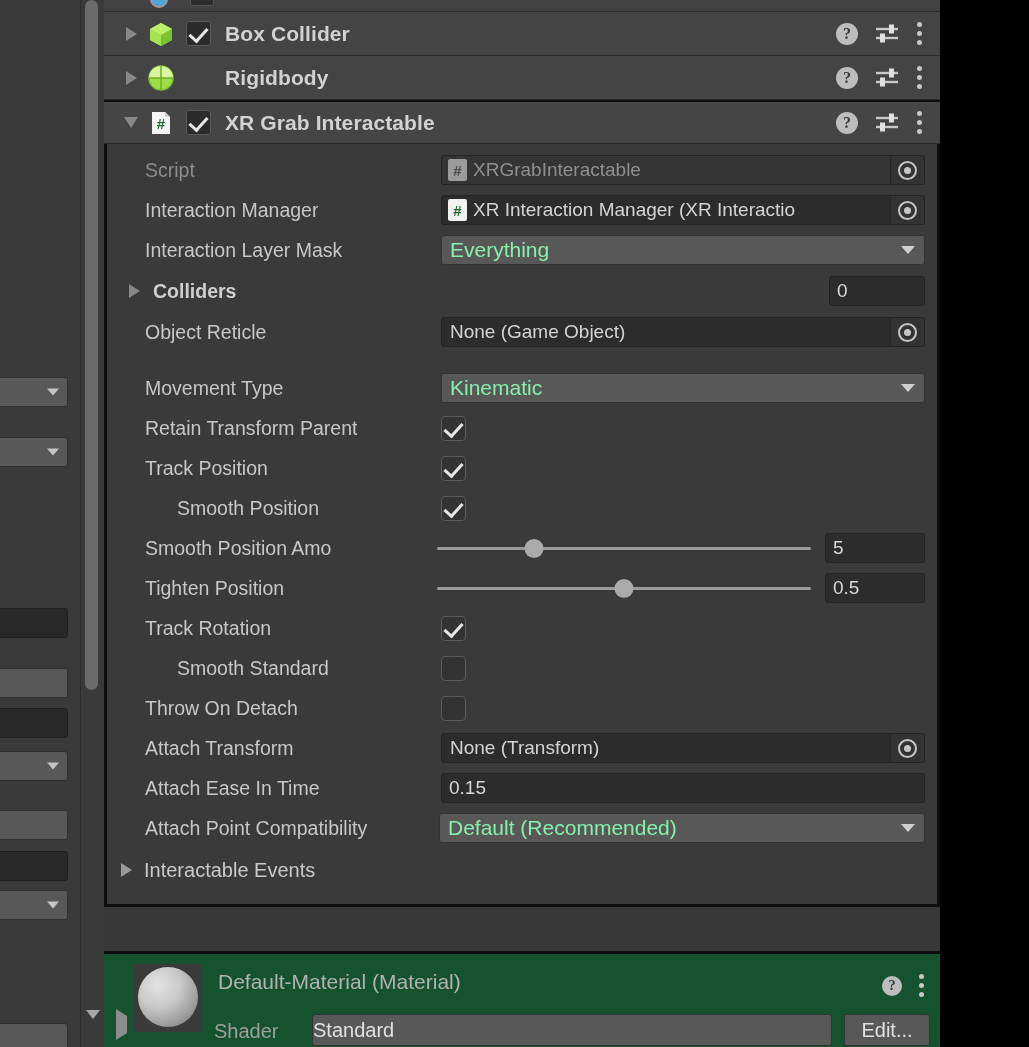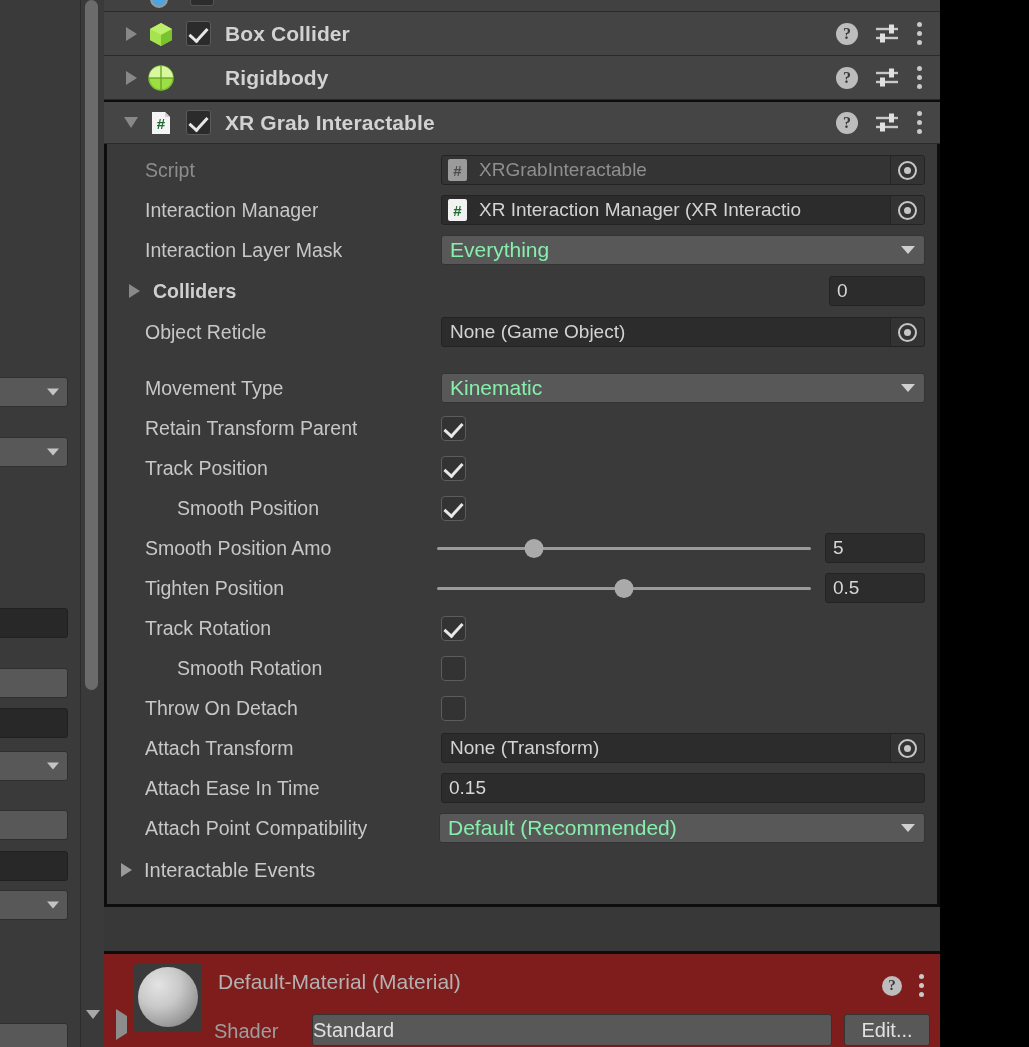--- a/index.html
+++ b/index.html
@@ -130,21 +130,21 @@
   .pctl { position: absolute; left: 334px; right: 12px; display: flex; align-items: center; }
 
   
   .objfield {
     position: relative; height: 30px; width: 100%; background: #2c2c2c;
     border: 1px solid #232323; border-radius: 3px; display: flex; align-items: center;
     overflow: hidden;
   }
   .objfield.disabled { background: #343434; }
   .objfield .of-text {
-    color: #d3d3d3; font-size: 19px; white-space: nowrap; padding-left: 12px;
+    color: #d3d3d3; font-size: 19px; white-space: nowrap; padding-left: 6px;
     overflow: hidden; flex: 1 1 auto;
   }
   .objfield.disabled .of-text { color: #8f8f8f; }
   .objfield .of-text.noicon { padding-left: 8px; }
   .script-badge {
     width: 19px; height: 22px; margin-left: 6px; background: #f2f2f2;
     border-radius: 2px 2px 2px 2px; position: relative; flex: 0 0 auto;
     display: flex; align-items: center; justify-content: center;
     color: #1e6b2e; font-size: 15px; font-weight: bold;
   }
@@ -195,21 +195,21 @@
     background: #aaaaaa; transform: translateX(-50%);
   }
 
   .events-row { position: relative; height: 44px; display: flex; align-items: center; padding-left: 14px; }
   .events-row .tri-right { border-left-color: #9a9a9a; }
   .events-label { color: #c9c9c9; font-size: 20px; margin-left: 12px; }
 
   
   .mat-block {
     position: absolute; left: 0; right: 0; bottom: 0; height: 96px;
-    background: #7f1d1d; border-top: 3px solid #0d0d0d; overflow: hidden;
+    background: #14532d; border-top: 3px solid #0d0d0d; overflow: hidden;
   }
   .mat-foldout { position: absolute; left: 12px; top: 62px; }
   .mat-foldout .tri-right { border-left-color: #8d8d8d; }
   .mat-preview {
     position: absolute; left: 30px; top: 10px; width: 68px; height: 68px;
     background: #3a3a3a; border-radius: 3px; overflow: hidden;
   }
   .mat-sphere {
     position: absolute; left: 4px; top: 3px; width: 60px; height: 60px; border-radius: 50%;
     background: radial-gradient(circle at 34% 30%, #e3e3e3 0%, #c9c9c9 38%, #9d9d9d 70%, #6d6d6d 100%);
@@ -484,21 +484,21 @@
       </div>
 
       <div class="prow">
         <span class="plabel">Track Rotation</span>
         <span class="pctl">
           <span class="cbox checked"></span>
         </span>
       </div>
 
       <div class="prow">
-        <span class="plabel ind1">Smooth Rotation</span>
+        <span class="plabel ind1">Smooth Standard</span>
         <span class="pctl">
           <span class="cbox"></span>
         </span>
       </div>
 
       <div class="prow">
         <span class="plabel">Throw On Detach</span>
         <span class="pctl">
           <span class="cbox"></span>
         </span>

